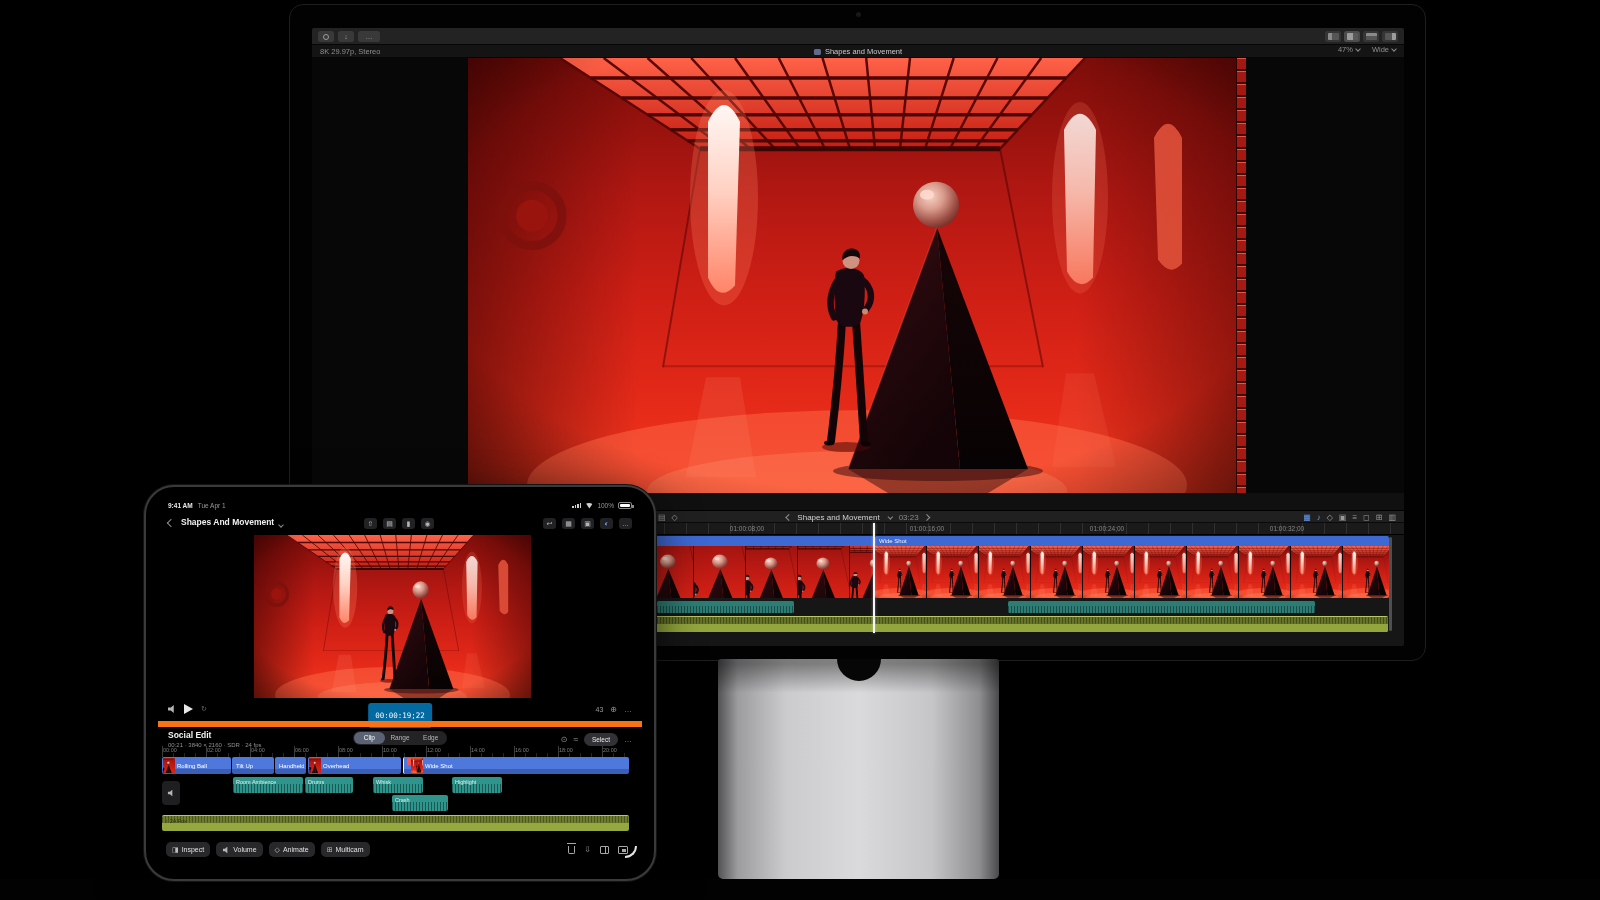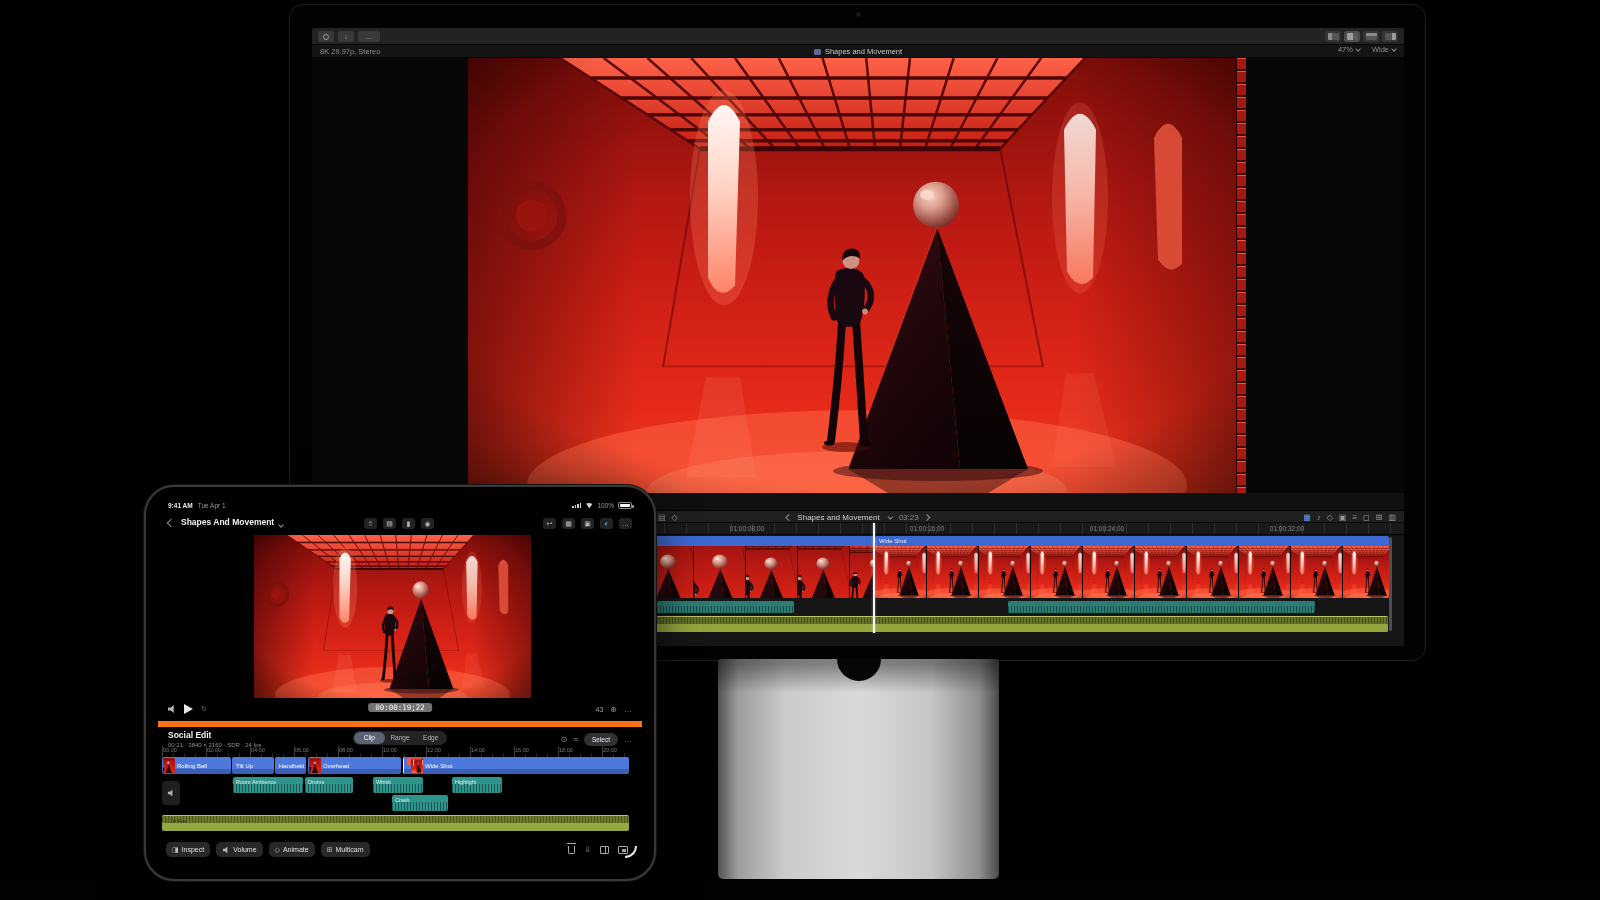--- a/index.html
+++ b/index.html
@@ -95,21 +95,21 @@
   .ititletx{font-size:8.5px;font-weight:bold;color:#f0f0f0;}
   .ibtn{width: 13px;height:11px;background:#222224;border-radius:3px;color:#b5b5b5;font-size:7px;display:flex;align-items:center;justify-content:center;}
   .ibtn.blue{color:#6aa6ff;}
   .chev.big{width:6px;height:6px;border-width:0 0 1.5px 1.5px;}
 
   .iviewer{left:0;top:35px;width:100%;height:165px;background:#000;}
 
   .itrans{left:0;top:200px;width:100%;height:21px;}
   .speaker{width:8px;height:8px;background:#b5b5b5;clip-path:polygon(0 32%,35% 32%,72% 0,72% 100%,35% 68%,0 68%);display:inline-block;}
   .speaker.small{transform:scale(.85);}
-  .itc{left:50%;top:4px;transform:translateX(-50%);background:#737373;border-radius:3px;padding:0 7px;font-family:"DejaVu Sans Mono",monospace;font-size:7.5px;color:#fafafa;}
+  .itc{left:50%;top:4px;transform:translateX(-50%);background:#0369a1;border-radius:3px;padding:8px 7px;font-family:"DejaVu Sans Mono",monospace;font-size:7.5px;color:#fafafa;}
 
   .iproj{left:0;top:222px;width:100%;height:25px;border-top:6px solid #f97316;}
   .pname{font-size:8.5px;font-weight:bold;color:#f2f2f2;}
   .pmeta{font-size:6px;color:#8f8f8f;margin-top:2px;}
   .segc{left:50%;top:4px;transform:translateX(-50%);width:94px;height:14px;background:#232325;border-radius:7px;display:flex;padding:1px;}
   .seg{flex:1;font-size:6.5px;color:#b8b8b8;text-align:center;line-height:12px;border-radius:6px;}
   .seg.on{background:#5a6274;color:#fff;}
   .selbtn{background:#323236;border-radius:7px;height:13px;line-height:13px;padding:0 8px;font-size:6.5px;color:#ececec;}
 
   .iruler{left:0;top:247px;width:467px;height:11px;background-image:repeating-linear-gradient(90deg,#3c3c3c 0 1px,transparent 1px 44px),repeating-linear-gradient(90deg,#262626 0 1px,transparent 1px 11px);background-size:100% 100%,100% 4px;background-position:4px 0,4px 7px;background-repeat:no-repeat,repeat-x;}

